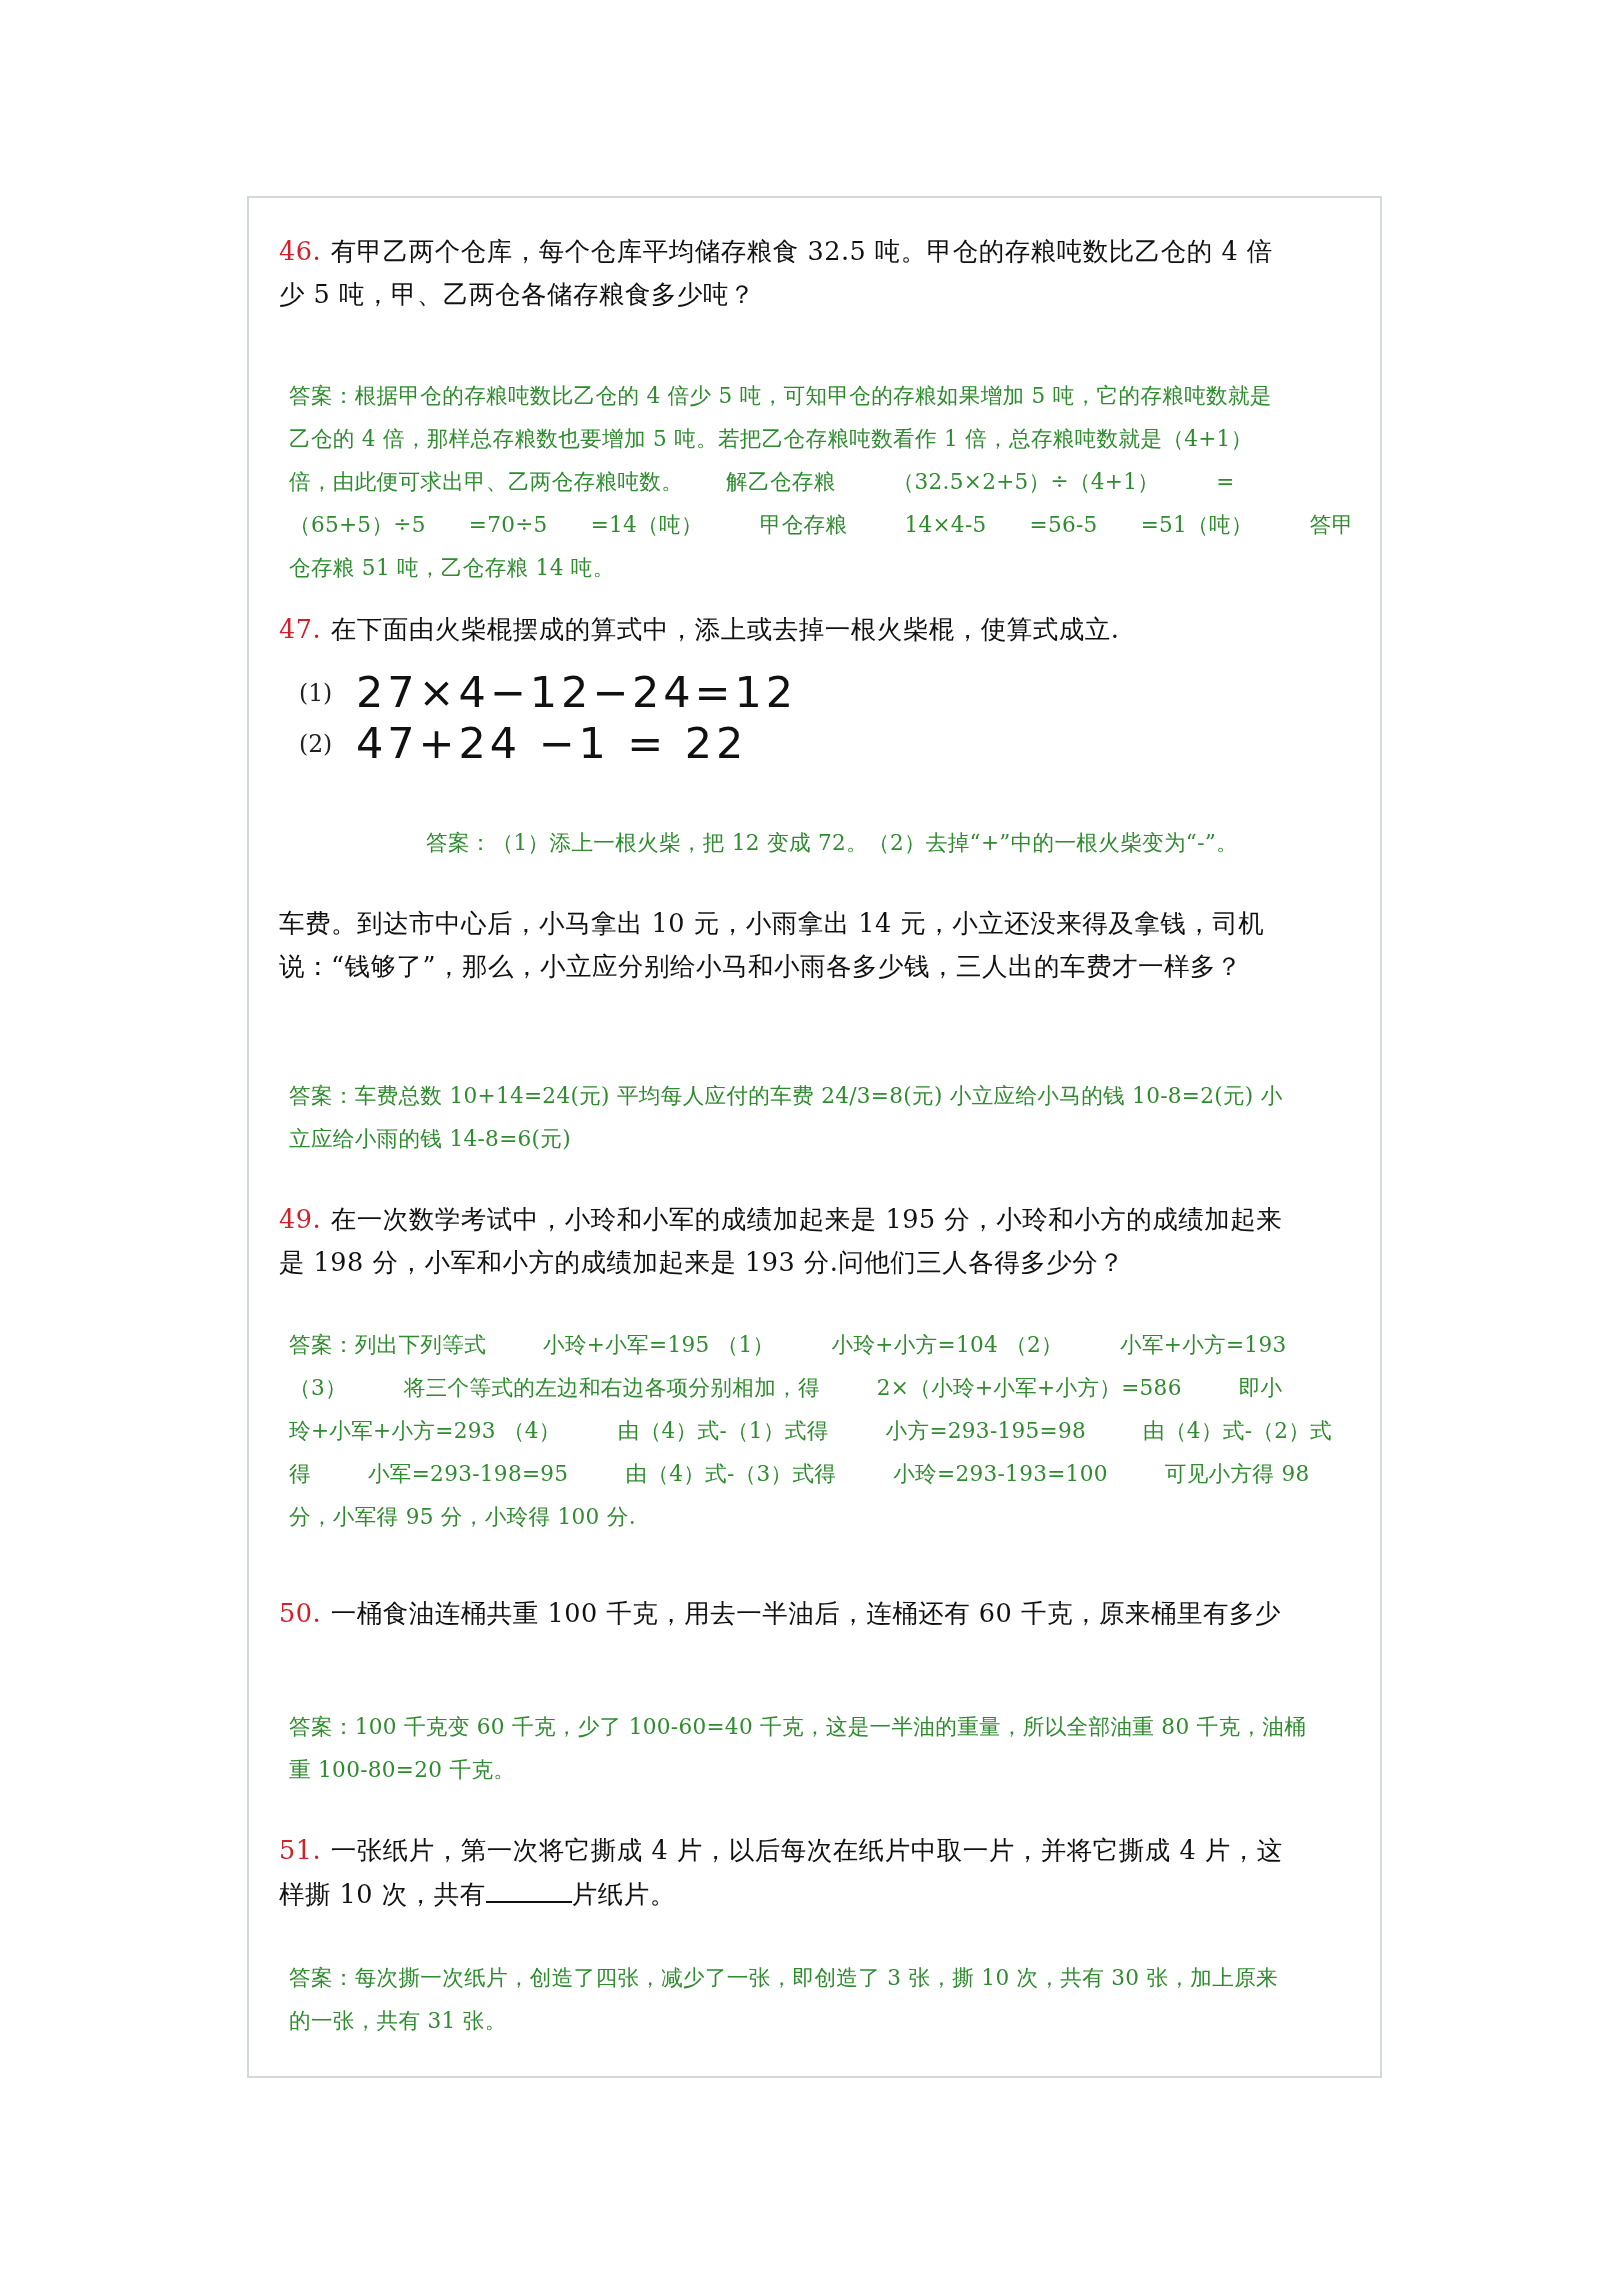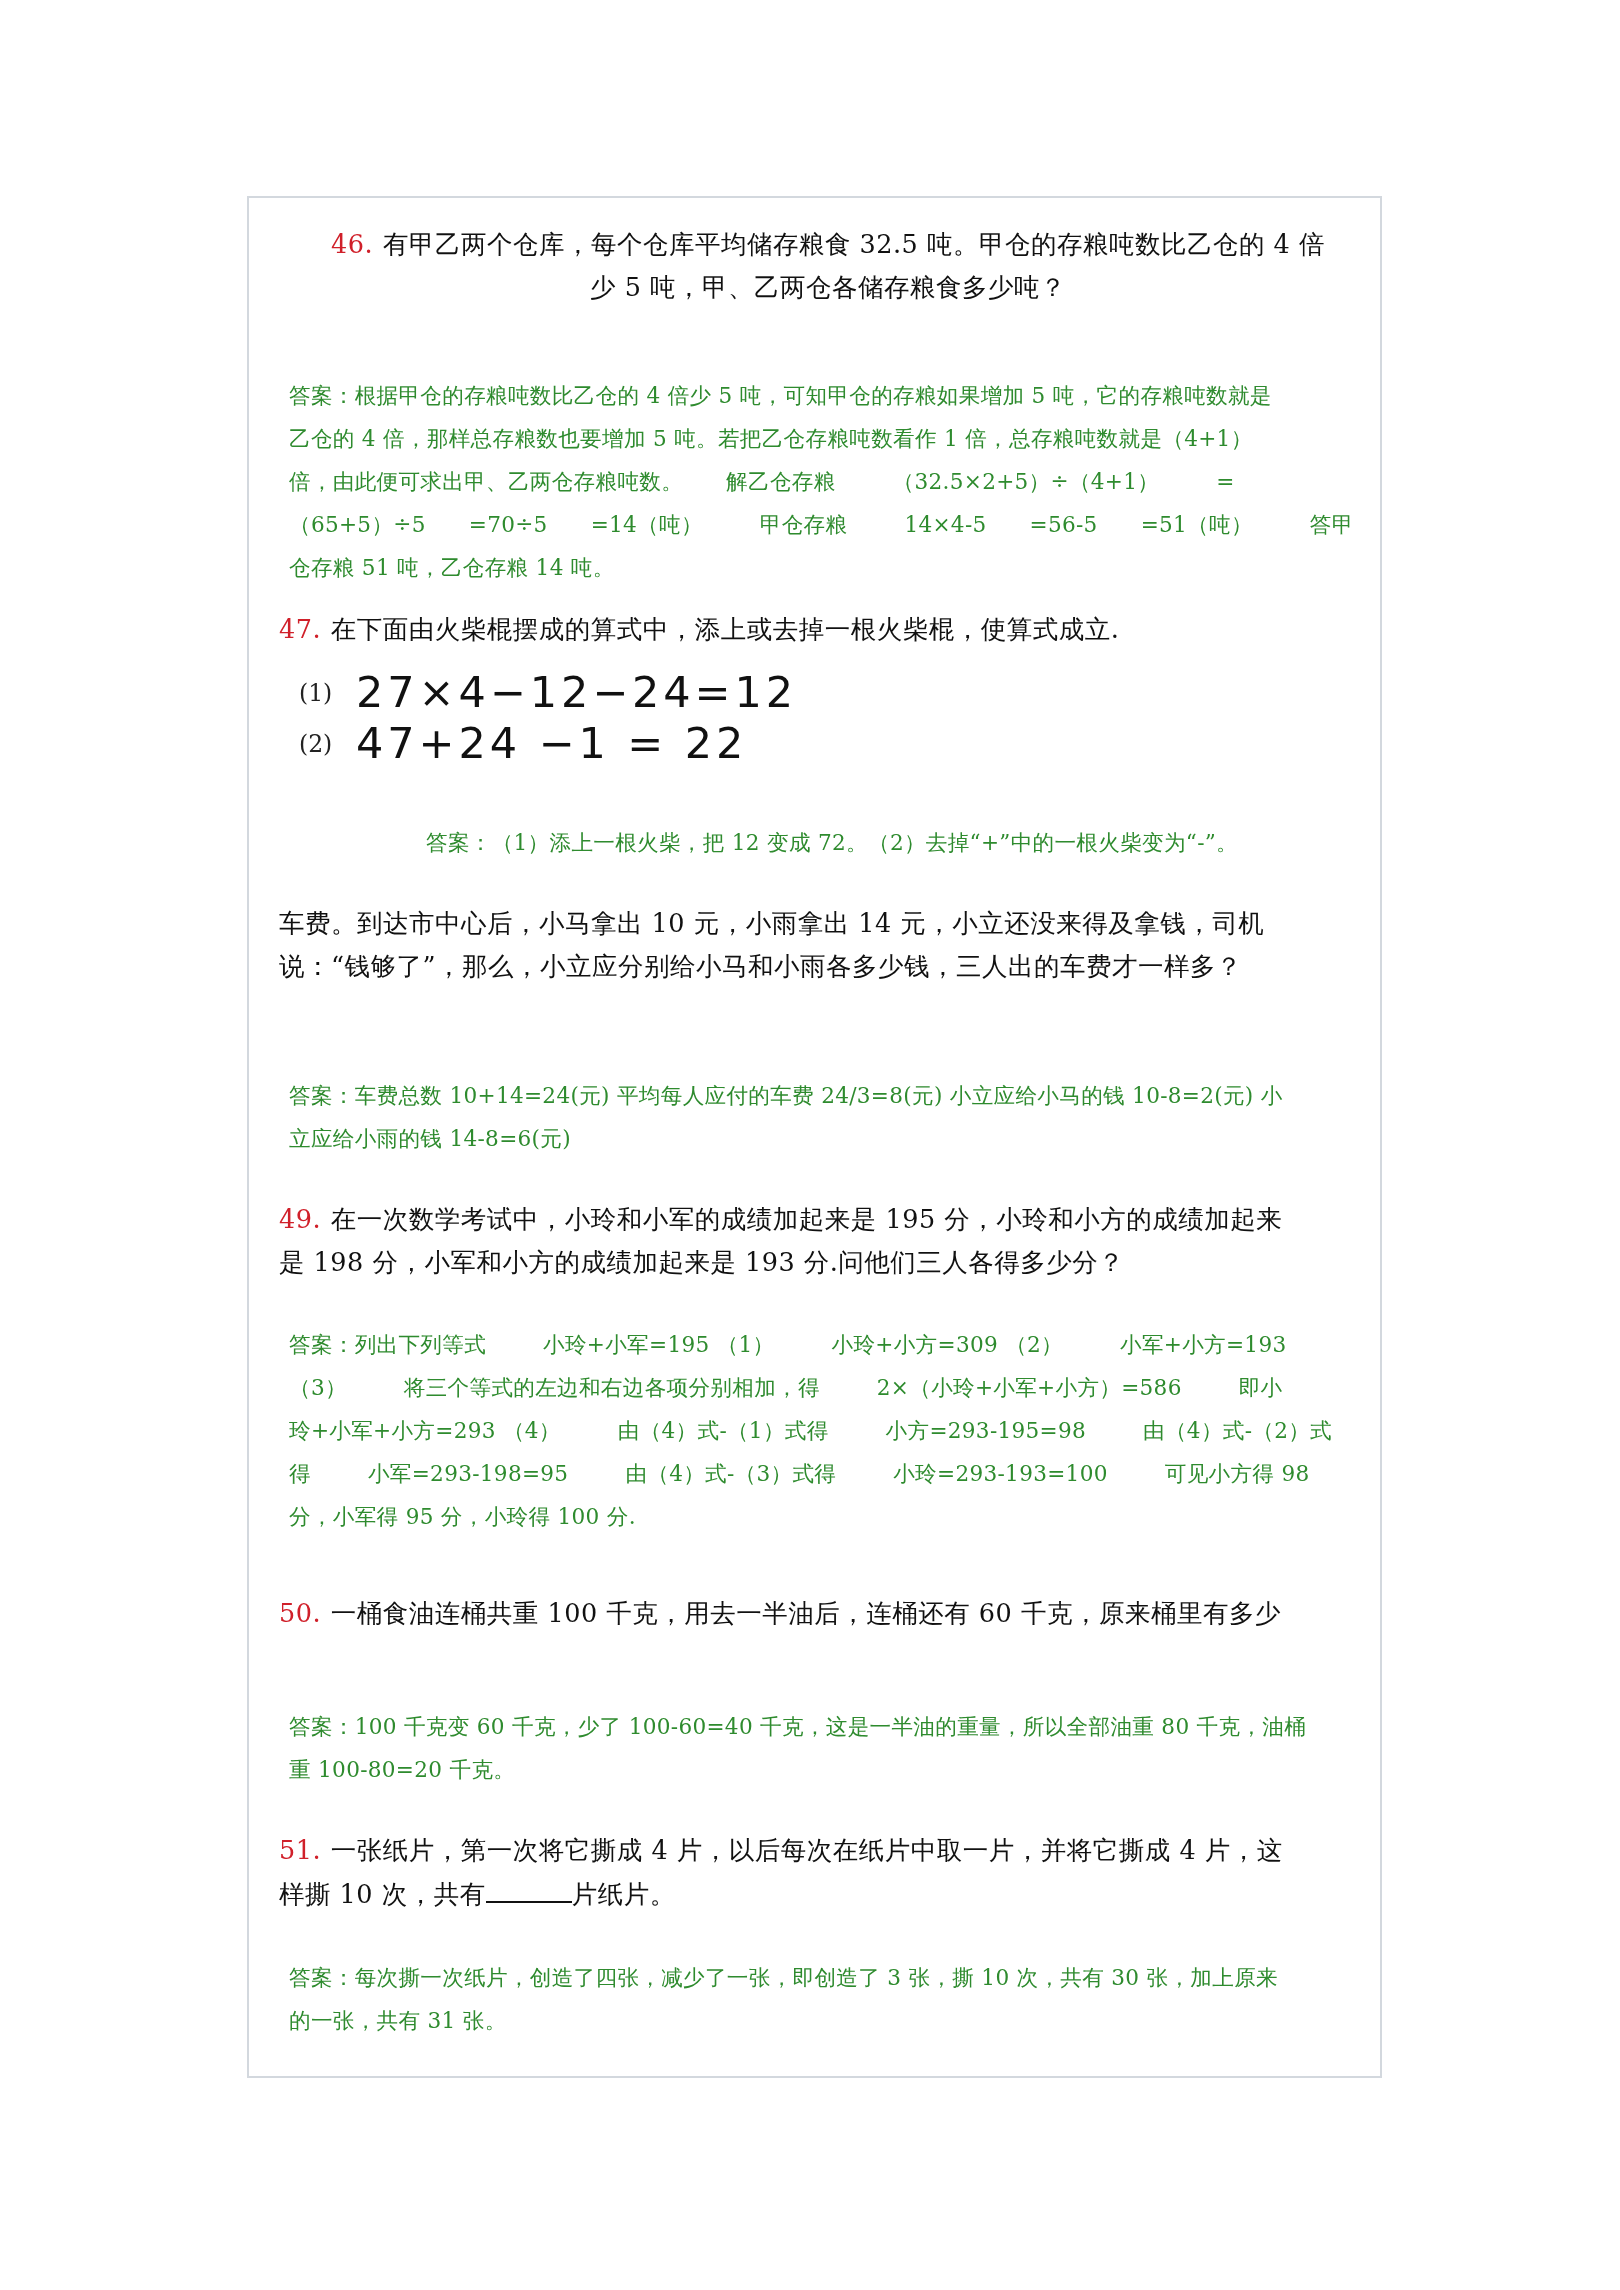--- a/index.html
+++ b/index.html
@@ -84,21 +84,21 @@
       border-bottom: 2px solid #111;
       height: 29px;
       vertical-align: baseline;
     }
   </style>
 </head>
 <body>
 
 <div class="page-frame"></div>
 
-<div class="block question" style="top:223px;text-align:center;">
+<div class="block question" style="top:230px;">
   <div><span class="qnum">46.</span><span>有甲乙两个仓库，每个仓库平均储存粮食 32.5 吨。甲仓的存粮吨数比乙仓的 4 倍</span></div>
   <div>少 5 吨，甲、乙两仓各储存粮食多少吨？</div>
 </div>
 <div class="block answer" style="top:374px;">
   <div>答案：根据甲仓的存粮吨数比乙仓的 4 倍少 5 吨，可知甲仓的存粮如果增加 5 吨，它的存粮吨数就是</div>
   <div>乙仓的 4 倍，那样总存粮数也要增加 5 吨。若把乙仓存粮吨数看作 1 倍，总存粮吨数就是（4+1）</div>
   <div><span>倍，由此便可求出甲、乙两仓存粮吨数。</span><span class="gap g2"></span><span>解乙仓存粮</span><span class="gap g3"></span><span>（32.5×2+5）÷（4+1）</span><span class="gap g3"></span><span>=</span></div>
   <div><span>（65+5）÷5</span><span class="gap g2"></span><span>=70÷5</span><span class="gap g2"></span><span>=14（吨）</span><span class="gap g3"></span><span>甲仓存粮</span><span class="gap g3"></span><span>14×4-5</span><span class="gap g2"></span><span>=56-5</span><span class="gap g2"></span><span>=51（吨）</span><span class="gap g3"></span><span>答甲</span></div>
   <div>仓存粮 51 吨，乙仓存粮 14 吨。</div>
 </div>
@@ -127,21 +127,21 @@
 <div class="block answer" style="top:1074px;">
   <div>答案：车费总数 10+14=24(元) 平均每人应付的车费 24/3=8(元) 小立应给小马的钱 10-8=2(元) 小</div>
   <div>立应给小雨的钱 14-8=6(元)</div>
 </div>
 
 <div class="block question" style="top:1198px;">
   <div><span class="qnum">49.</span><span>在一次数学考试中，小玲和小军的成绩加起来是 195 分，小玲和小方的成绩加起来</span></div>
   <div>是 198 分，小军和小方的成绩加起来是 193 分.问他们三人各得多少分？</div>
 </div>
 <div class="block answer" style="top:1323px;">
-  <div><span>答案：列出下列等式</span><span class="gap g3"></span><span>小玲+小军=195 （1）</span><span class="gap g3"></span><span>小玲+小方=309 （2）</span><span class="gap g3"></span><span>小军+小方=193</span></div>
+  <div><span>答案：列出下列等式</span><span class="gap g3"></span><span>小玲+小军=195 （1）</span><span class="gap g3"></span><span>小玲+小方=104 （2）</span><span class="gap g3"></span><span>小军+小方=193</span></div>
   <div><span>（3）</span><span class="gap g3"></span><span>将三个等式的左边和右边各项分别相加，得</span><span class="gap g3"></span><span>2×（小玲+小军+小方）=586</span><span class="gap g3"></span><span>即小</span></div>
   <div><span>玲+小军+小方=293 （4）</span><span class="gap g3"></span><span>由（4）式-（1）式得</span><span class="gap g3"></span><span>小方=293-195=98</span><span class="gap g3"></span><span>由（4）式-（2）式</span></div>
   <div><span>得</span><span class="gap g3"></span><span>小军=293-198=95</span><span class="gap g3"></span><span>由（4）式-（3）式得</span><span class="gap g3"></span><span>小玲=293-193=100</span><span class="gap g3"></span><span>可见小方得 98</span></div>
   <div>分，小军得 95 分，小玲得 100 分.</div>
 </div>
 
 <div class="block question" style="top:1580px;margin-top:12px;">
   <div><span class="qnum">50.</span><span>一桶食油连桶共重 100 千克，用去一半油后，连桶还有 60 千克，原来桶里有多少</span></div>
 </div>
 <div class="block answer" style="top:1705px;">

